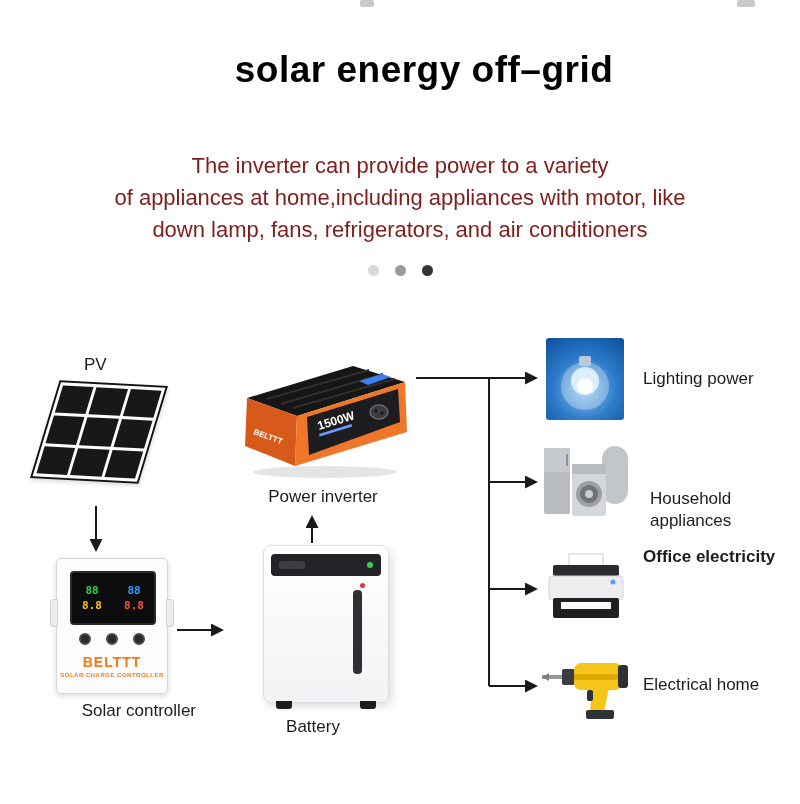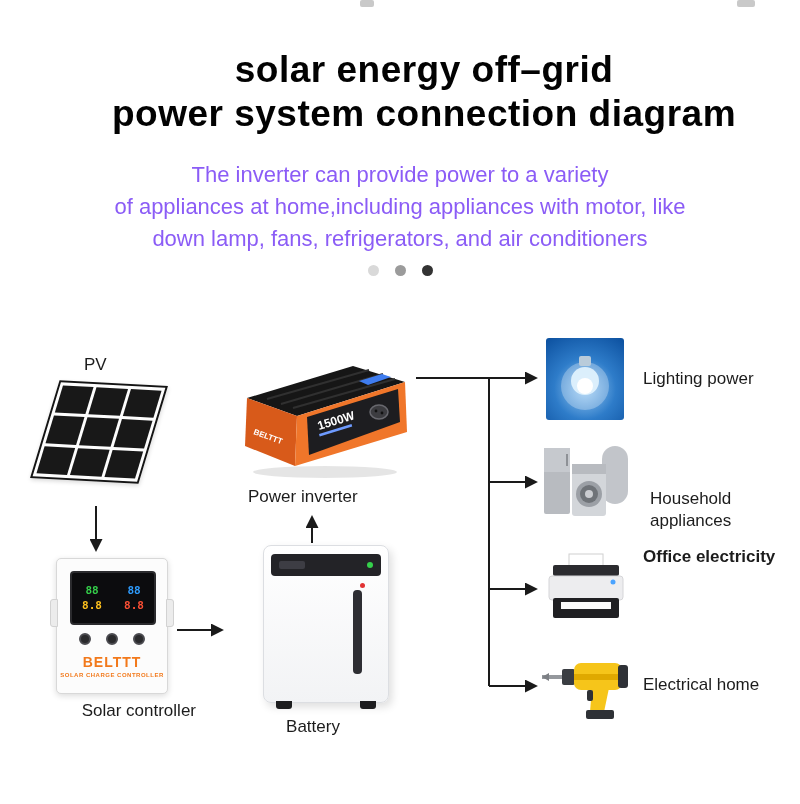--- a/index.html
+++ b/index.html
@@ -15,41 +15,41 @@
   .edge-artifact.l { left:360; left:360px; width:14px; }
   .edge-artifact.r { left:737px; width:18px; }
 
   .title {
     position:absolute; top:48px; left:0; width:100%;
     text-align:center; font-size:37px; line-height:1.2; font-weight:bold;
     letter-spacing:0.5px; color:#020202;padding-left:48px;
   }
   .subtitle {
     position:absolute; top:150px; left:0; width:100%;
-    text-align:center; font-size:22px; line-height:1.45; color:#8b5cf6;margin-top:9px;
+    text-align:center; font-size:22px; line-height:1.45; color:#7f1d1d;
   }
   .dots { position:absolute; top:265px; left:0; width:100%; display:flex; justify-content:center; gap:16px; }
   .dot { width:11px; height:11px; border-radius:50%; background:#ccc; }
 
   
   .node-label, .out-label { position:absolute; font-size:17px; color:#1c1c1c; }
 
   
   .pv-panel {
     position:absolute; left:44px; top:383px; width:110px; height:98px;
     display:grid; grid-template-columns:repeat(3,1fr); grid-template-rows:repeat(3,1fr);
     gap:3px; padding:3px; background:#fdfdfd; border:2px solid #141414;
     transform:skewX(-14deg) rotate(3deg);
     box-shadow:1px 2px 4px rgba(0,0,0,0.15);
   }
   .pv-panel i { display:block; background:#181818; }
 
   
   .inverter-svg { position:absolute; left:233px; top:358px; width:178px; height:124px; }
-  .inverter-label { left:248px; top:487px; width:170px; }
+  .inverter-label { left:238px; top:487px; width:170px; text-align:center; }
 
   
   .controller {
     position:absolute; left:56px; top:558px; width:112px; height:136px;
     background:#fcfcfc; border:1px solid #d8d8d8; border-radius:5px;
     box-shadow:0 2px 6px rgba(0,0,0,0.14);
     text-decoration:underline;
   }
   .controller::before, .controller::after {
     content:""; position:absolute; top:40px; width:6px; height:26px;
@@ -109,21 +109,20 @@
 </head>
 <body>
 
 <div class="page">
 
   <div class="edge-artifact l"></div>
   <div class="edge-artifact r"></div>
 
   <h1 class="title">
     <div>solar energy off–grid</div>
-    <div>power system connection diagram</div>
   </h1>
   <div class="subtitle">
     <div>The inverter can provide power to a variety</div>
     <div>of appliances at home,including appliances with motor, like</div>
     <div>down lamp, fans, refrigerators, and air conditioners</div>
   </div>
   <div class="dots">
     <span class="dot" style="background: rgb(217, 217, 217);"></span>
     <span class="dot" style="background: rgb(155, 155, 155);"></span>
     <span class="dot" style="background: rgb(51, 51, 51);"></span>

